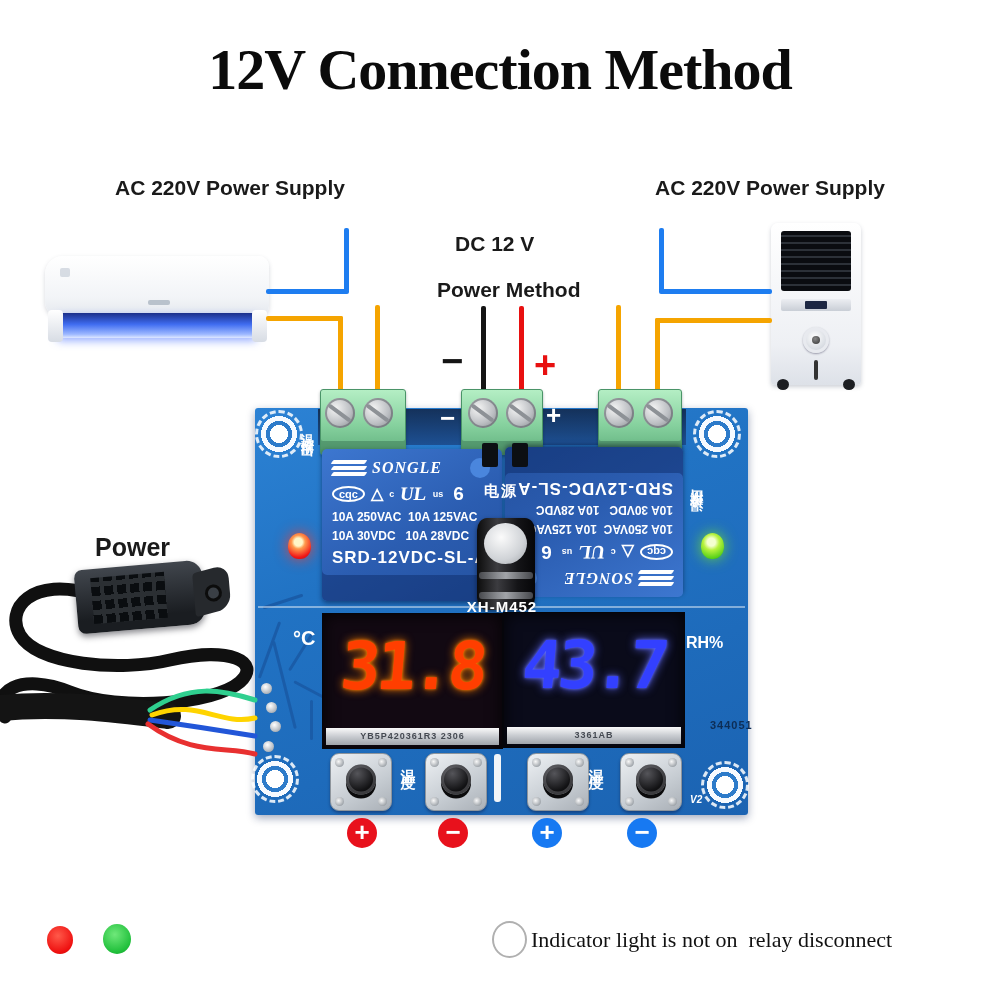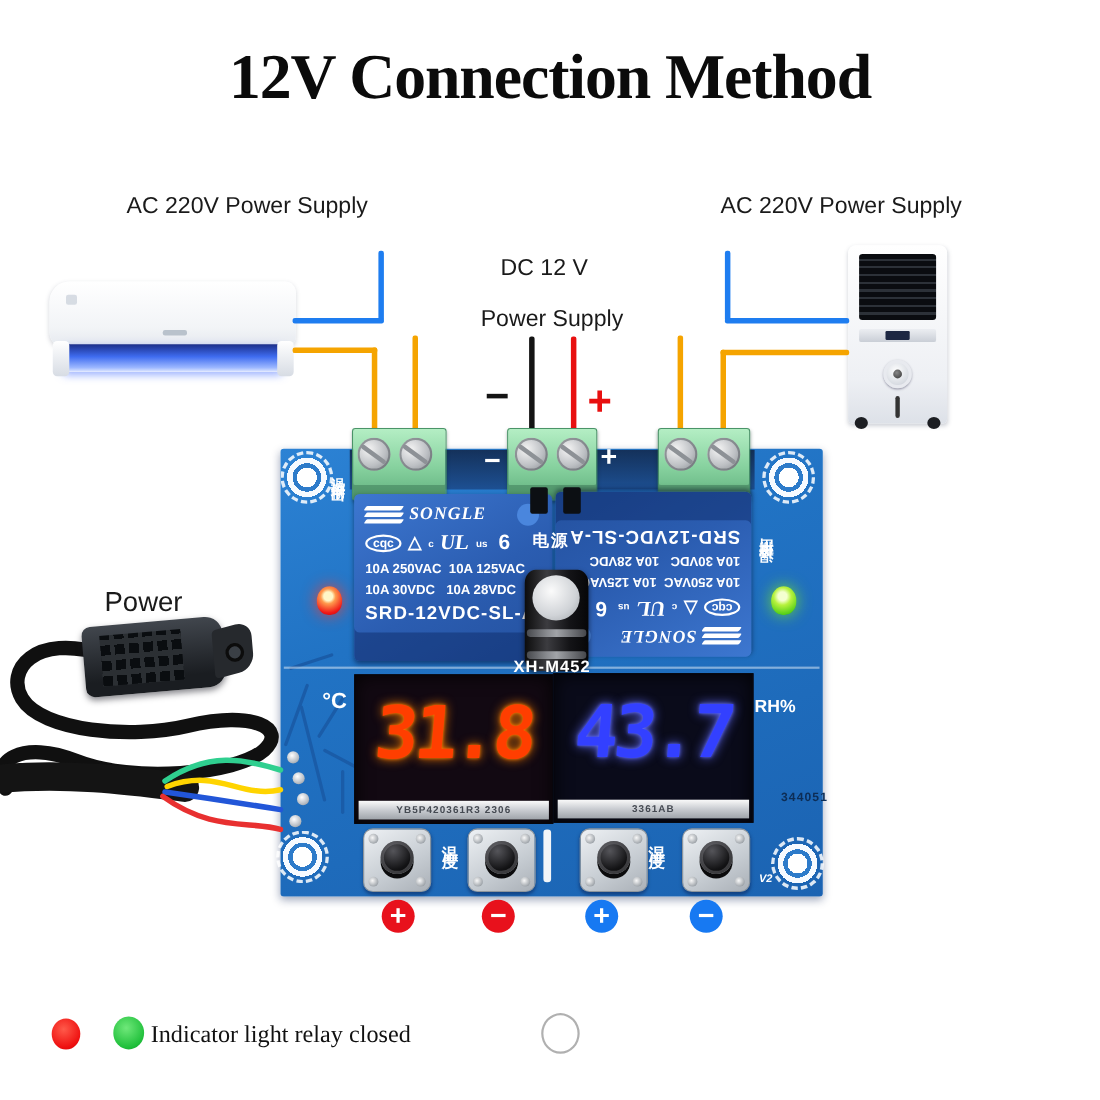--- a/index.html
+++ b/index.html
@@ -2,21 +2,21 @@
 <html><head>
 <meta charset="utf-8">
 <style>
   html,body{margin:0;padding:0;background:#fff;}
   #canvas{position:relative;width:1000px;height:1000px;background:#fff;overflow:hidden;
           font-family:"Liberation Sans",sans-serif;color:#111;}
   .abs{position:absolute;}
   
   .title{left:0;top:36px;width:1000px;text-align:center;
          font-family:"Liberation Serif",serif;font-weight:bold;font-size:58px;letter-spacing:-1px;color:#0b0b0b;}
-  .lbl{font-size:21px;color:#1a1a1a;}
+  .lbl{font-size:21px;color:#1a1a1a;font-weight:bold;}
   .wire-sym{font-weight:bold;font-size:38px;line-height:1;}
   
   .ac-body{left:45px;top:256px;width:224px;height:60px;background:linear-gradient(180deg,#ffffff,#f2f4f7 70%,#e4e8ee);
            border-radius:18px 10px 10px 14px;box-shadow:0 2px 4px rgba(90,100,120,.25);}
   .ac-vent{left:57px;top:313px;width:200px;height:25px;border-radius:4px;
            background:linear-gradient(180deg,#1b2f8a,#3f6cf0 45%,#9db8ff 85%,#dfe7ff);
            box-shadow:0 3px 8px rgba(70,110,255,.55);}
   .ac-cap{top:310px;width:15px;height:32px;background:linear-gradient(180deg,#fff,#d7dce4);border-radius:4px;}
   .cooler{left:771px;top:223px;width:90px;height:162px;background:linear-gradient(180deg,#ffffff,#eef0f4 75%,#dde1e8);
           border-radius:7px 7px 4px 4px;box-shadow:0 2px 4px rgba(90,100,120,.3);}
@@ -127,21 +127,21 @@
 </head>
 <body>
 
 <div id="canvas">
 
   <div class="abs title">12V Connection Method</div>
 
   <div class="abs lbl" style="left:115px;top:176px;">AC 220V Power Supply</div>
   <div class="abs lbl" style="left:655px;top:176px;">AC 220V Power Supply</div>
   <div class="abs lbl" style="left:455px;top:232px;">DC 12 V</div>
-  <div class="abs lbl" style="left:437px;top:278px;">Power Supply</div>
+  <div class="abs lbl" style="left:437px;top:278px;">Power Method</div>
 
   <div class="abs ac-body"></div>
   <div class="abs" style="left:60px;top:268px;width:10px;height:9px;background:#c8ced8;border-radius:2px;opacity:.7;"></div>
   <div class="abs" style="left:148px;top:300px;width:22px;height:5px;background:#b9c2cc;border-radius:2px;"></div>
   <div class="abs ac-vent"></div>
   <div class="abs ac-cap" style="left:48px;"></div>
   <div class="abs ac-cap" style="left:252px;"></div>
 
   <div class="abs cooler"></div>
   <div class="abs cooler-grille"></div>
@@ -341,16 +341,16 @@
     <path d="M148,184 C 192,216 226,206 255,214" stroke="#e83030" stroke-width="5" fill="none" stroke-linecap="round"></path>
   </svg>
   <div class="abs sensor-body">
     <div class="sensor-vents"></div>
     <div class="sensor-tab"></div>
     <div class="sensor-hole"></div>
   </div>
 
   <div class="circle" style="left:47px;top:926px;width:26px;height:28px;background:radial-gradient(circle at 42% 35%,#ff5a4a,#ee0f0f 70%,#c00808);"></div>
   <div class="circle" style="left:103px;top:924px;width:28px;height:30px;background:radial-gradient(circle at 42% 35%,#6fe87a,#1fbf3a 70%,#129428);"></div>
-  <div class="abs legend-txt" style="left:137px;top:927px;">Indicator light relay closed</div>
   <div class="circle" style="left:492px;top:921px;width:31px;height:33px;background:#fff;border:2px solid #b0b0b0;"></div>
+  <div class="abs legend-txt" style="left:531px;top:927px;">Indicator light is not on  relay disconnect</div>
 
 </div>
 
 </body></html>

